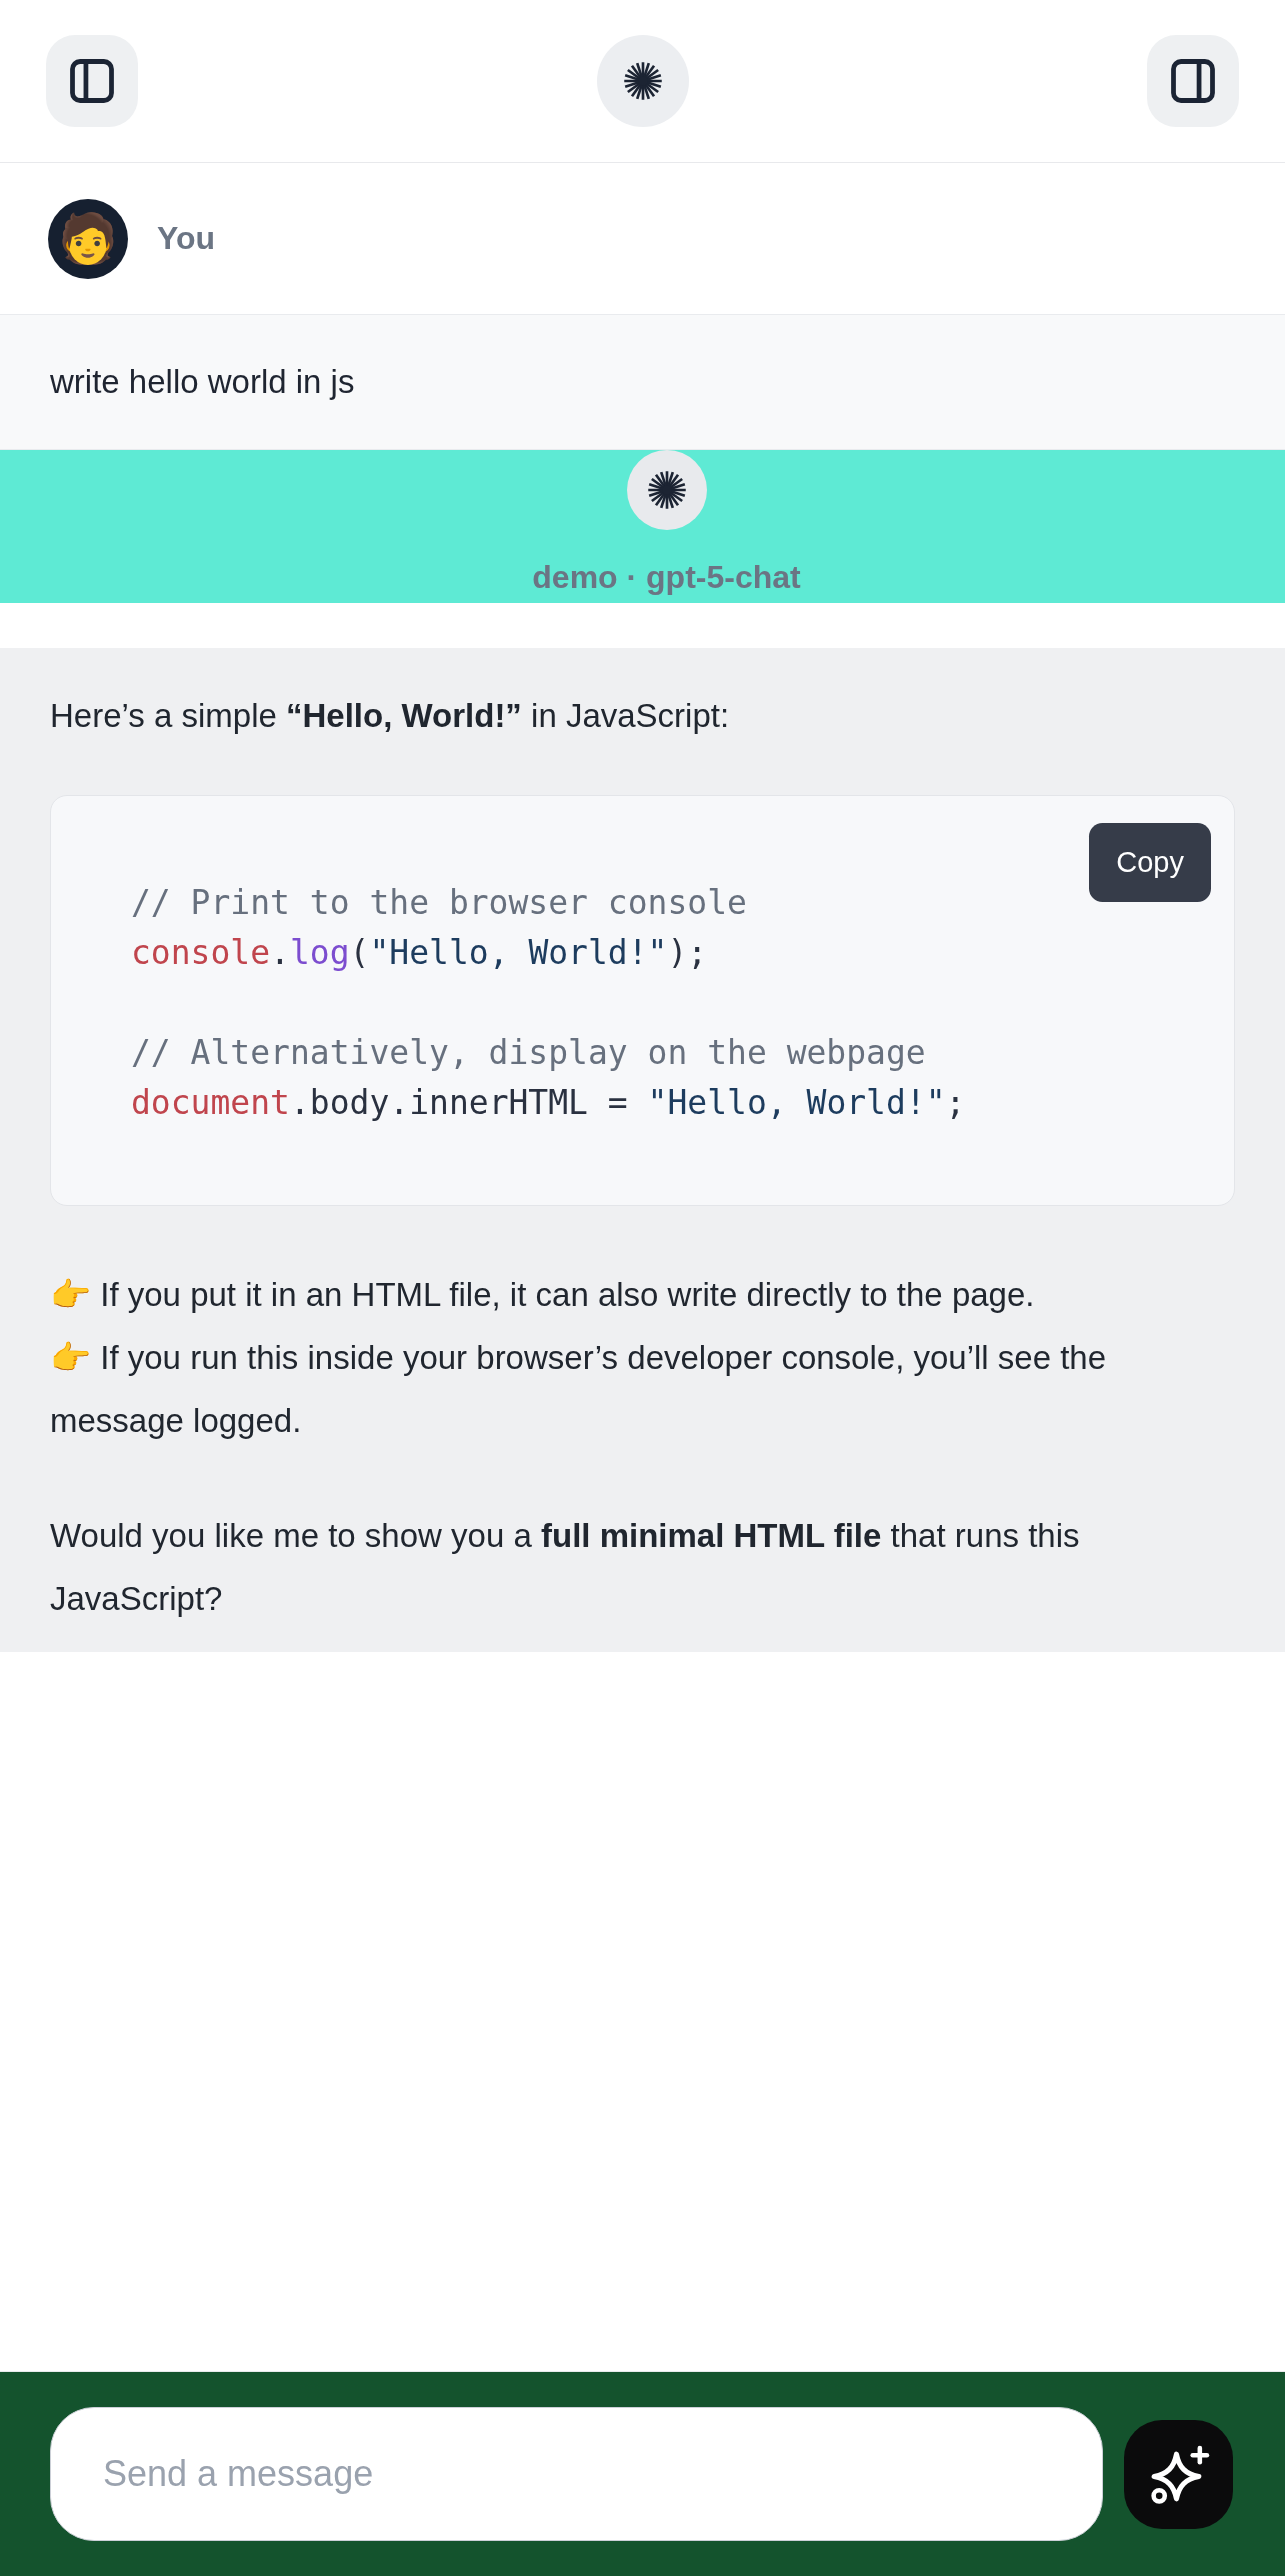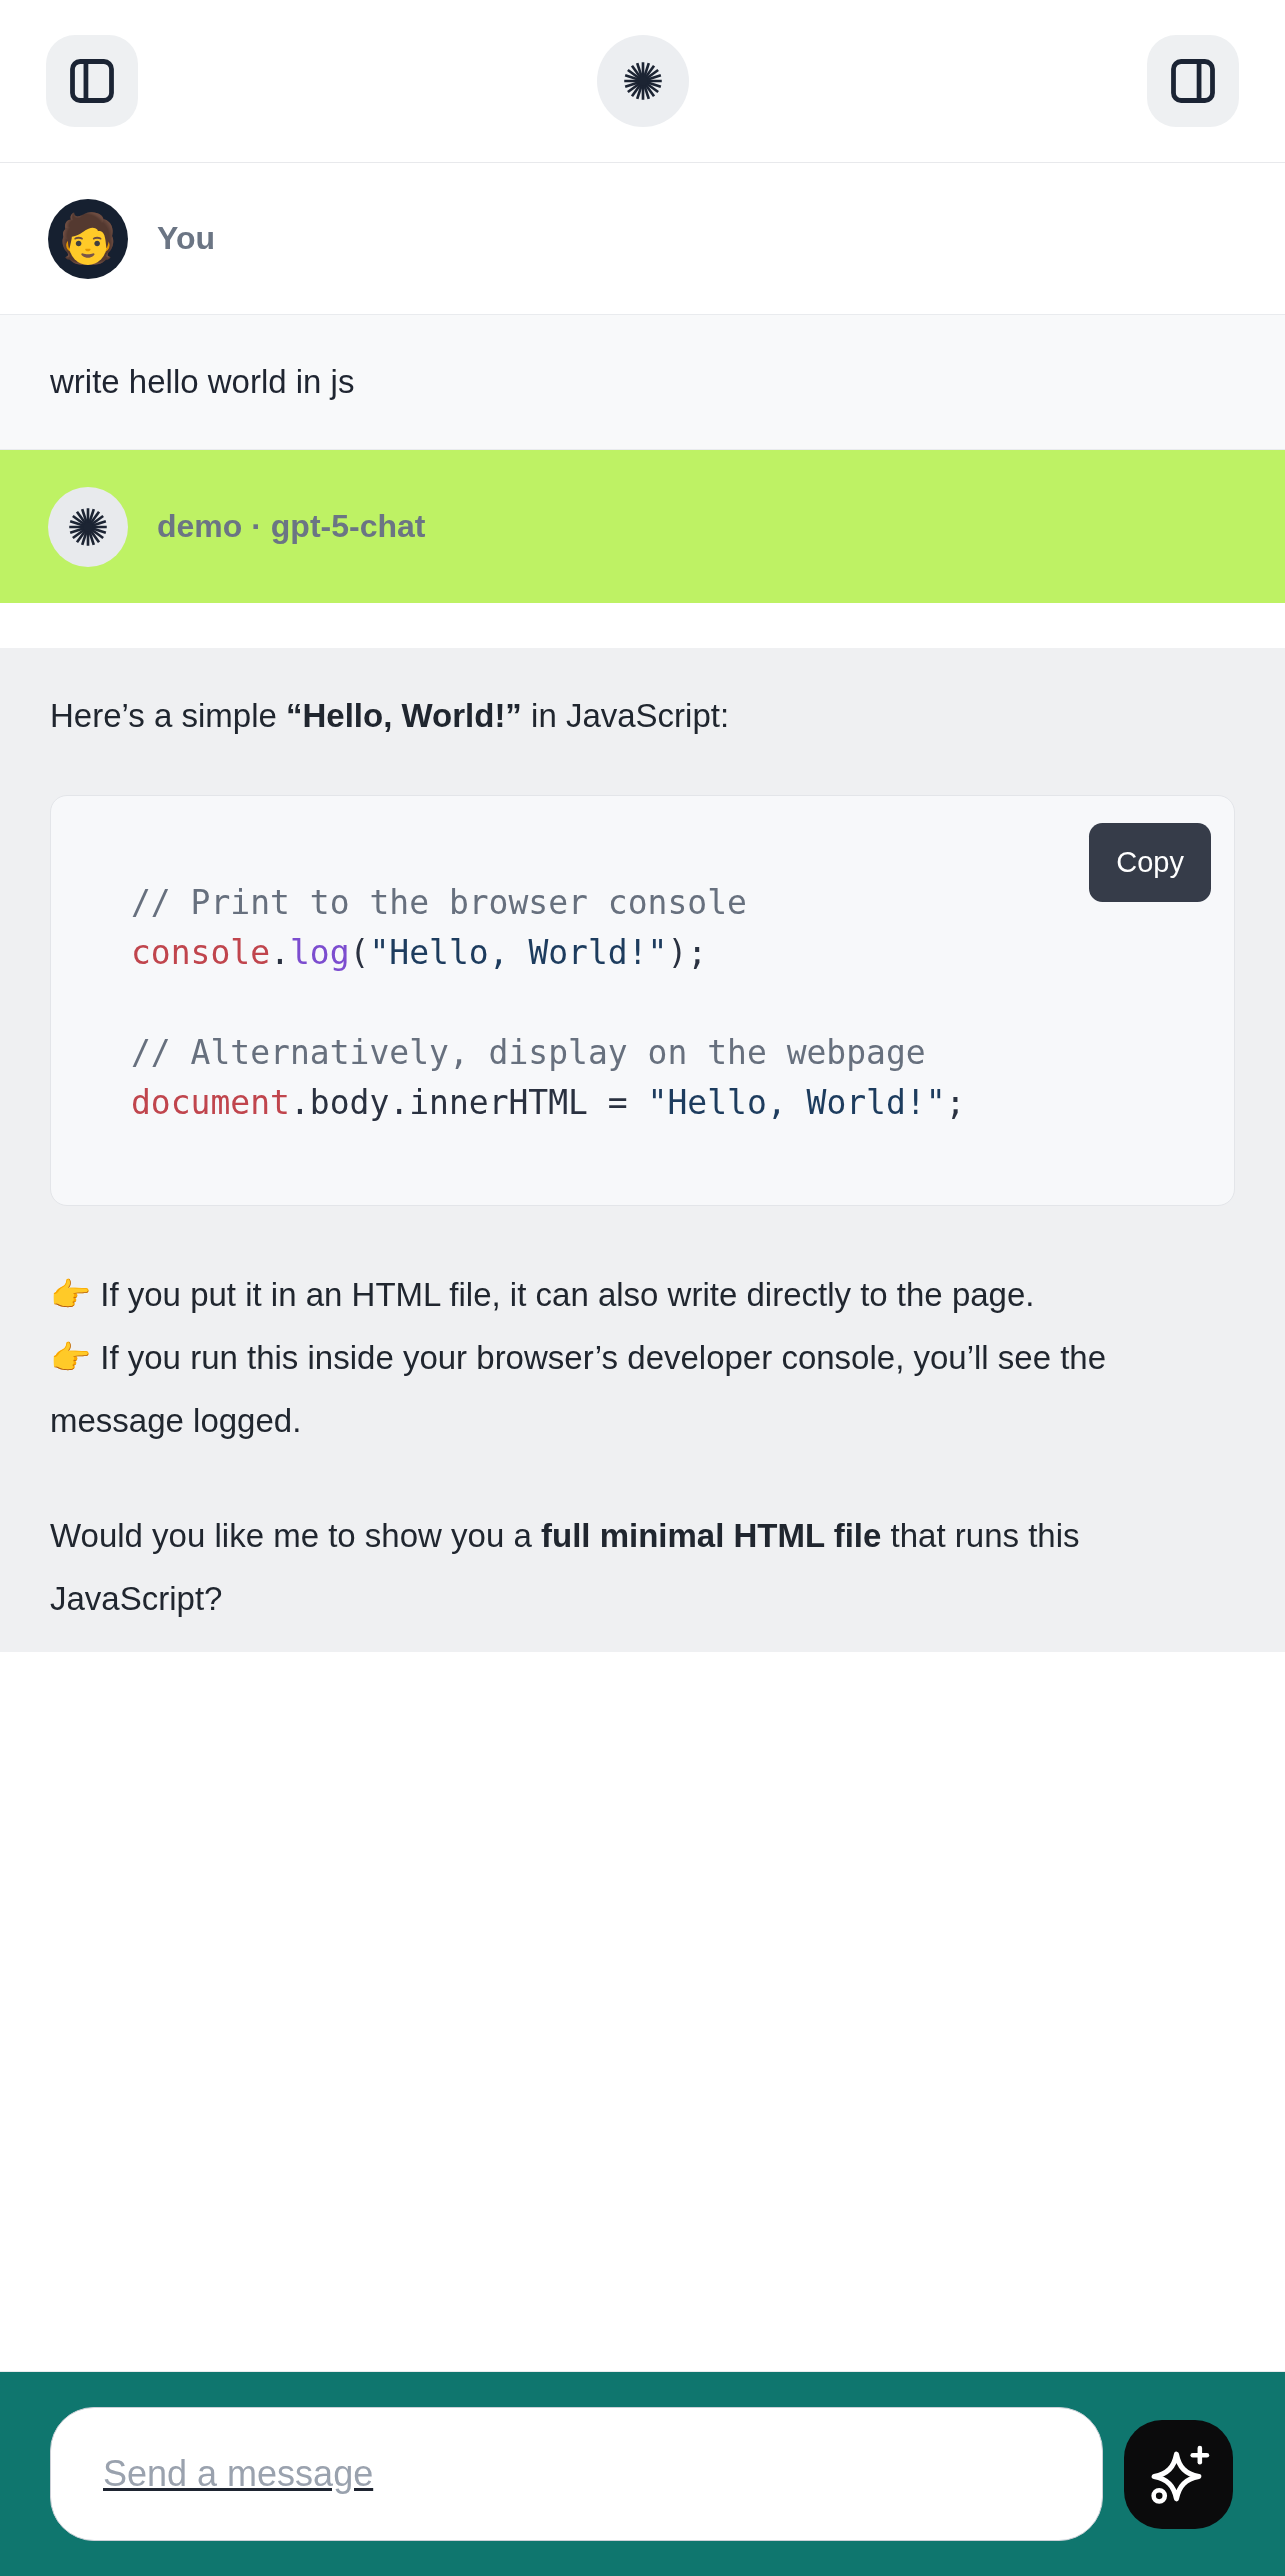--- a/index.html
+++ b/index.html
@@ -42,21 +42,21 @@
   .starburst { width: 50px; height: 50px; }
   .starburst line { stroke: #1c2433; stroke-width: 3.4; }
   .starburst circle { fill: #1c2433; }
 
   
   .msg-head {
     display: flex; align-items: center; gap: 29px;
     padding-left: 48px;
   }
   .msg-head.user { height: 151px; }
-  .msg-head.assistant-h { height: 153px; background: #bef264; }
+  .msg-head.assistant-h { height: 153px; background: #5eead4; flex-direction: column; }
   .avatar {
     width: 80px; height: 80px; border-radius: 50%;
     flex: 0 0 auto;
     display: flex; align-items: center; justify-content: center;
   }
   .avatar.user-a { background: #162030; font-size: 48px; line-height: 1; overflow: hidden; }
   .avatar.bot-a { background: #e8eaed; }
   .sender-label {
     font-size: 32px; font-weight: 700; color: #6b7584;
   }
@@ -125,25 +125,24 @@
   .notes { margin-top: 57px; }
   .closing { margin-top: 52px; }
 
   .spacer { flex: 1 1 auto; background: #ffffff; }
 
   
   .composer {
     flex: 0 0 auto;
     height: 205px;
     border-top: 1.9px solid #e8eaec;
-    background: #0f766e;
+    background: #14532d;
     display: flex; align-items: center;
     padding: 0 52px 0 50px;
     gap: 21px;
-    text-decoration: underline;
   }
   .composer-input {
     flex: 1 1 auto;
     height: 134px;
     border: 1.9px solid #ccd0d7;
     border-radius: 44px;
     background: #ffffff;
     font-family: "Liberation Sans", sans-serif;
     font-size: 36px;
     color: #1f2531;

